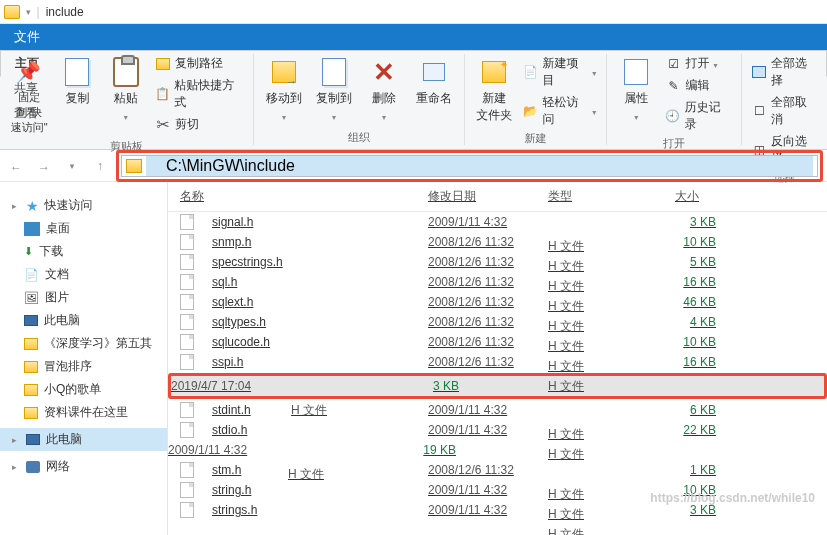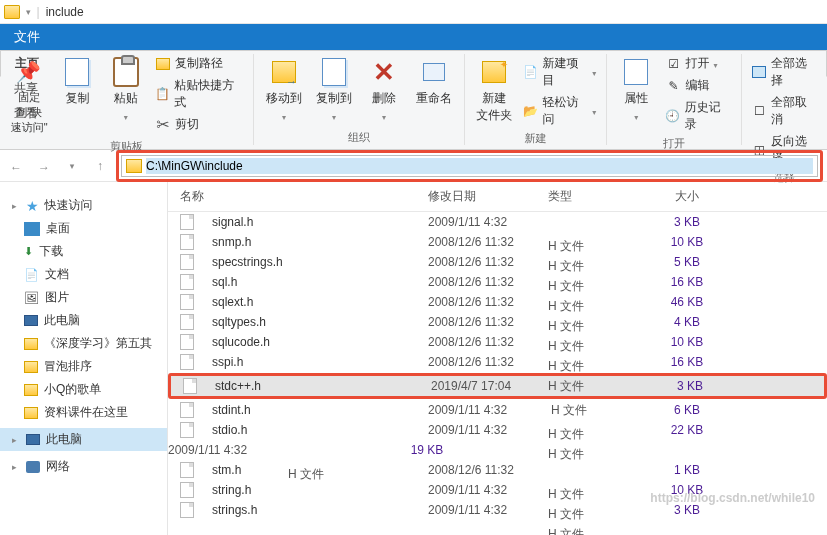--- a/index.html
+++ b/index.html
@@ -19,45 +19,45 @@
 .ribbon-big .icon { width: 32px; height: 32px; display: flex; align-items: center; justify-content: center; }
 .ribbon-small-col { display: flex; flex-direction: column; gap: 3px; }
 .ribbon-small { display: flex; align-items: center; gap: 4px; cursor: pointer; padding: 1px 2px; }
 .ribbon-small .icon { width: 16px; height: 16px; display: flex; align-items: center; justify-content: center; }
 .group-label { font-size: 11px; color: #666; padding-top: 2px; }
 .nav-row { height: 32px; display: flex; align-items: center; padding: 2px 4px; gap: 4px; border-bottom: 1px solid #e5e5e5; }
 .nav-btn { width: 24px; height: 24px; display: flex; align-items: center; justify-content: center; color: #888; cursor: pointer; }
 .addr-wrap { flex: 1; border: 3px solid #e94b35; border-radius: 3px; padding: 2px; }
 .addr { border: 1px solid #bcbcbc; height: 22px; display: flex; align-items: center; padding: 0 4px; gap: 4px; }
 .addr .folder-ico { width: 16px; height: 14px; background: linear-gradient(#ffe8a0,#ffc83d); border: 1px solid #d9a400; }
-.addr input { flex: 1; border: none; outline: none; font-size: 12px; background: #cde6f7; padding: 1px 0; }
+.addr input { flex: 1; border: none; outline: none; font-size: 16px; background: #cde6f7; padding: 1px 20px; }
 .content { display: flex; height: calc(535px - 24px - 26px - 100px - 32px); }
 .sidebar { width: 168px; border-right: 1px solid #e5e5e5; padding: 8px 0; overflow-y: auto; }
 .side-item { display: flex; align-items: center; gap: 6px; padding: 3px 8px 3px 24px; cursor: pointer; }
 .side-item.top { padding-left: 12px; margin-top: 4px; }
 .side-item .exp { width: 8px; color: #888; font-size: 9px; }
 .side-ico { width: 16px; height: 14px; display: inline-block; }
 .star { color: #4aa3df; font-size: 14px; }
 .folder-s { background: linear-gradient(#ffe8a0,#ffc83d); border: 1px solid #d9a400; width: 14px; height: 12px; }
 .pc-ico { background: #3a6ea5; width: 14px; height: 11px; border: 1px solid #2a5283; }
 .net-ico { background: #4a7caf; width: 14px; height: 12px; border-radius: 2px; }
-.main { flex: 1; overflow: auto; }
+.main { flex: 1; overflow: auto; text-decoration: underline; }
 .cols { display: flex; border-bottom: 1px solid #e8e8e8; padding: 6px 0; color: #555; }
 .col-name { width: 260px; padding-left: 12px; }
 .col-date { width: 120px; }
 .col-type { width: 110px; }
 .col-size { width: 70px; text-align: center; padding-right: 12px; }
 .file-row { display: flex; padding: 2px 0; cursor: pointer; align-items: center; height: 20px; }
 .file-row.sel { background: #e5e5e5; }
 .file-name { width: 260px; padding-left: 12px; display: flex; align-items: center; gap: 18px; }
 .file-ico { width: 14px; height: 16px; border: 1px solid #bbb; background: #fff; position: relative; }
 .file-ico::after { content: ''; position: absolute; top: 0; right: 0; width: 4px; height: 4px; background: #ddd; }
 .file-date { width: 120px; color: #555; }
 .file-type { width: 110px; color: #555; margin-top: 48px; }
-.file-size { width: 70px; text-align: center; padding-right: 12px; color: #4c1d95; }
+.file-size { width: 70px; text-align: right; padding-right: 12px; color: #15803d; }
 .hl-box { border: 3px solid #e94b35; border-radius: 3px; margin: 1px 0; }
 .watermark { position: absolute; right: 12px; bottom: 30px; color: #ccc; font-size: 12px; pointer-events: none; font-weight: bold; }
 .chev::after { content: '▾'; font-size: 8px; color: #888; }
 .pin-ico { color: #7a7a7a; font-size: 20px; }
 .clip-ico { width: 26px; height: 30px; border: 2px solid #9a6b3a; border-radius: 3px; background: #fff; position: relative; }
 .clip-ico::before { content:''; position:absolute; top:-4px; left:6px; width:10px; height:6px; border:2px solid #777; border-radius:3px 3px 0 0; background:#ccc; }
 .copy-ico { width: 24px; height: 28px; background: #fff; border: 1px solid #5a8fc7; box-shadow: 2px 2px 0 #d6e6f5; }
 .cut-ico { color: #555; font-size: 16px; }
 .move-ico { width: 24px; height: 22px; background: linear-gradient(#ffe8a0,#ffc83d); border: 1px solid #d9a400; position: relative; }
 .move-ico::after { content:'→'; position:absolute; bottom:-4px; right:-2px; color:#2b73b7; font-size:11px; font-weight:bold; }
@@ -378,24 +378,20 @@
           <div class="file-name">
             <span class="file-ico"></span>
             <span>sspi.h</span>
           </div>
           <div class="file-date">2008/12/6 11:32</div>
           <div class="file-type">H 文件</div>
           <div class="file-size">16 KB</div>
         </div>
         <div class="hl-box">
           <div class="file-row sel">
-            <div class="file-name">
-              <span class="file-ico"></span>
-              <span>stdc++.h</span>
-            </div>
             <div class="file-date">2019/4/7 17:04</div>
             <div class="file-type">H 文件</div>
             <div class="file-size">3 KB</div>
           </div>
         </div>
         <div class="file-row">
           <div class="file-name">
             <span class="file-ico"></span>
             <span>stdint.h</span>
           </div>

